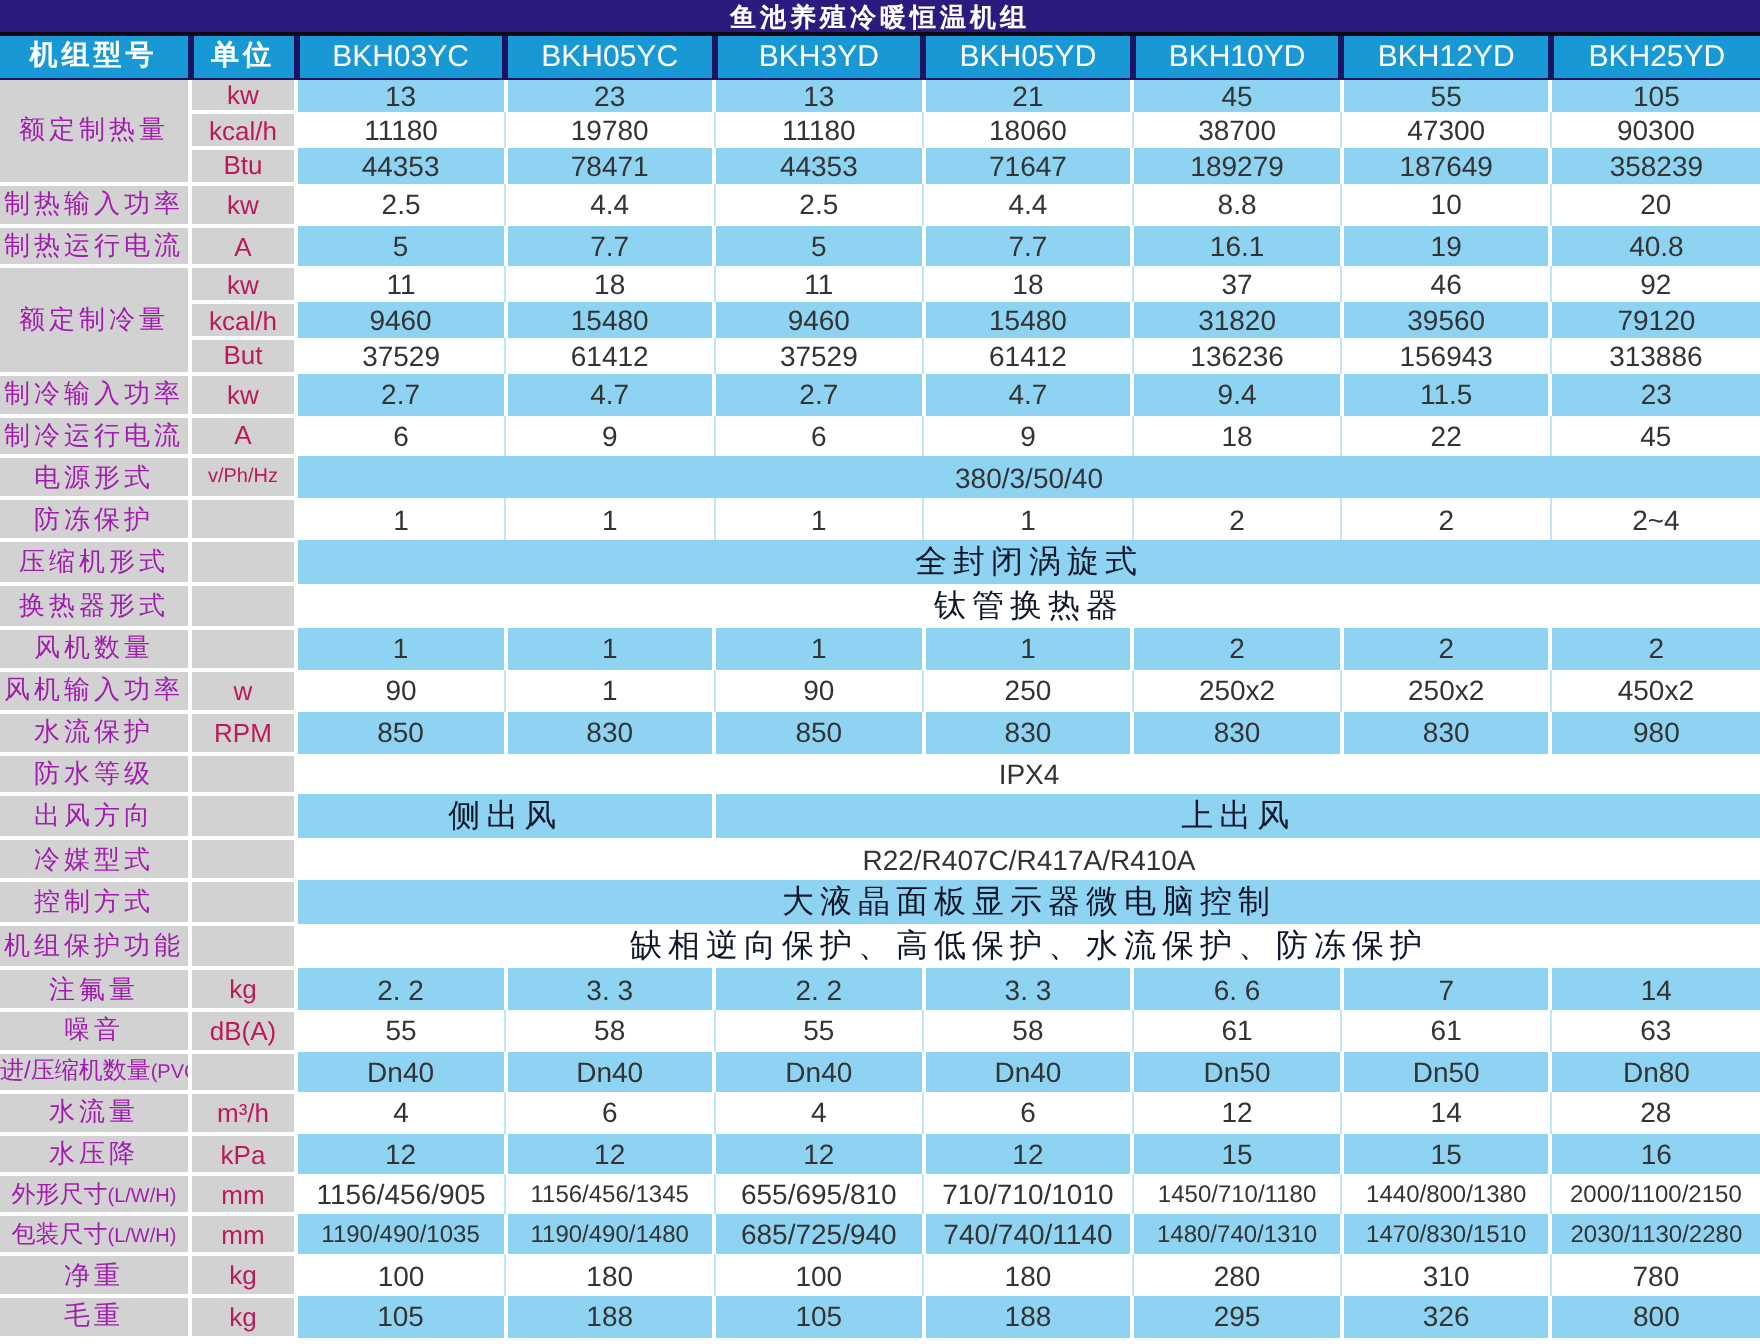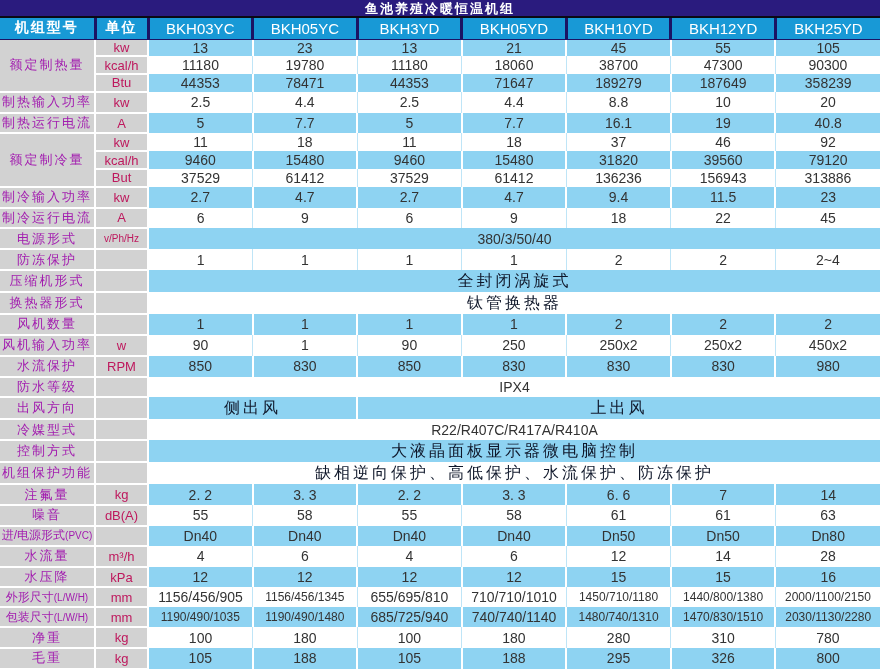--- a/index.html
+++ b/index.html
@@ -268,21 +268,21 @@
           <td class="unit">dB(A)</td>
           <td class="val c-white">55</td>
           <td class="val c-white">58</td>
           <td class="val c-white">55</td>
           <td class="val c-white">58</td>
           <td class="val c-white">61</td>
           <td class="val c-white">61</td>
           <td class="val c-white">63</td>
         </tr>
         <tr>
-          <td class="lbl has-suffix" rowspan="1"><span>进/电源形式</span><span class="sfx">(PVC)</span></td>
+          <td class="lbl has-suffix" rowspan="1"><span>进/压缩机数量</span><span class="sfx">(PVC)</span></td>
           <td class="unit"></td>
           <td class="val c-blue">Dn40</td>
           <td class="val c-blue">Dn40</td>
           <td class="val c-blue">Dn40</td>
           <td class="val c-blue">Dn40</td>
           <td class="val c-blue">Dn50</td>
           <td class="val c-blue">Dn50</td>
           <td class="val c-blue">Dn80</td>
         </tr>
         <tr>

